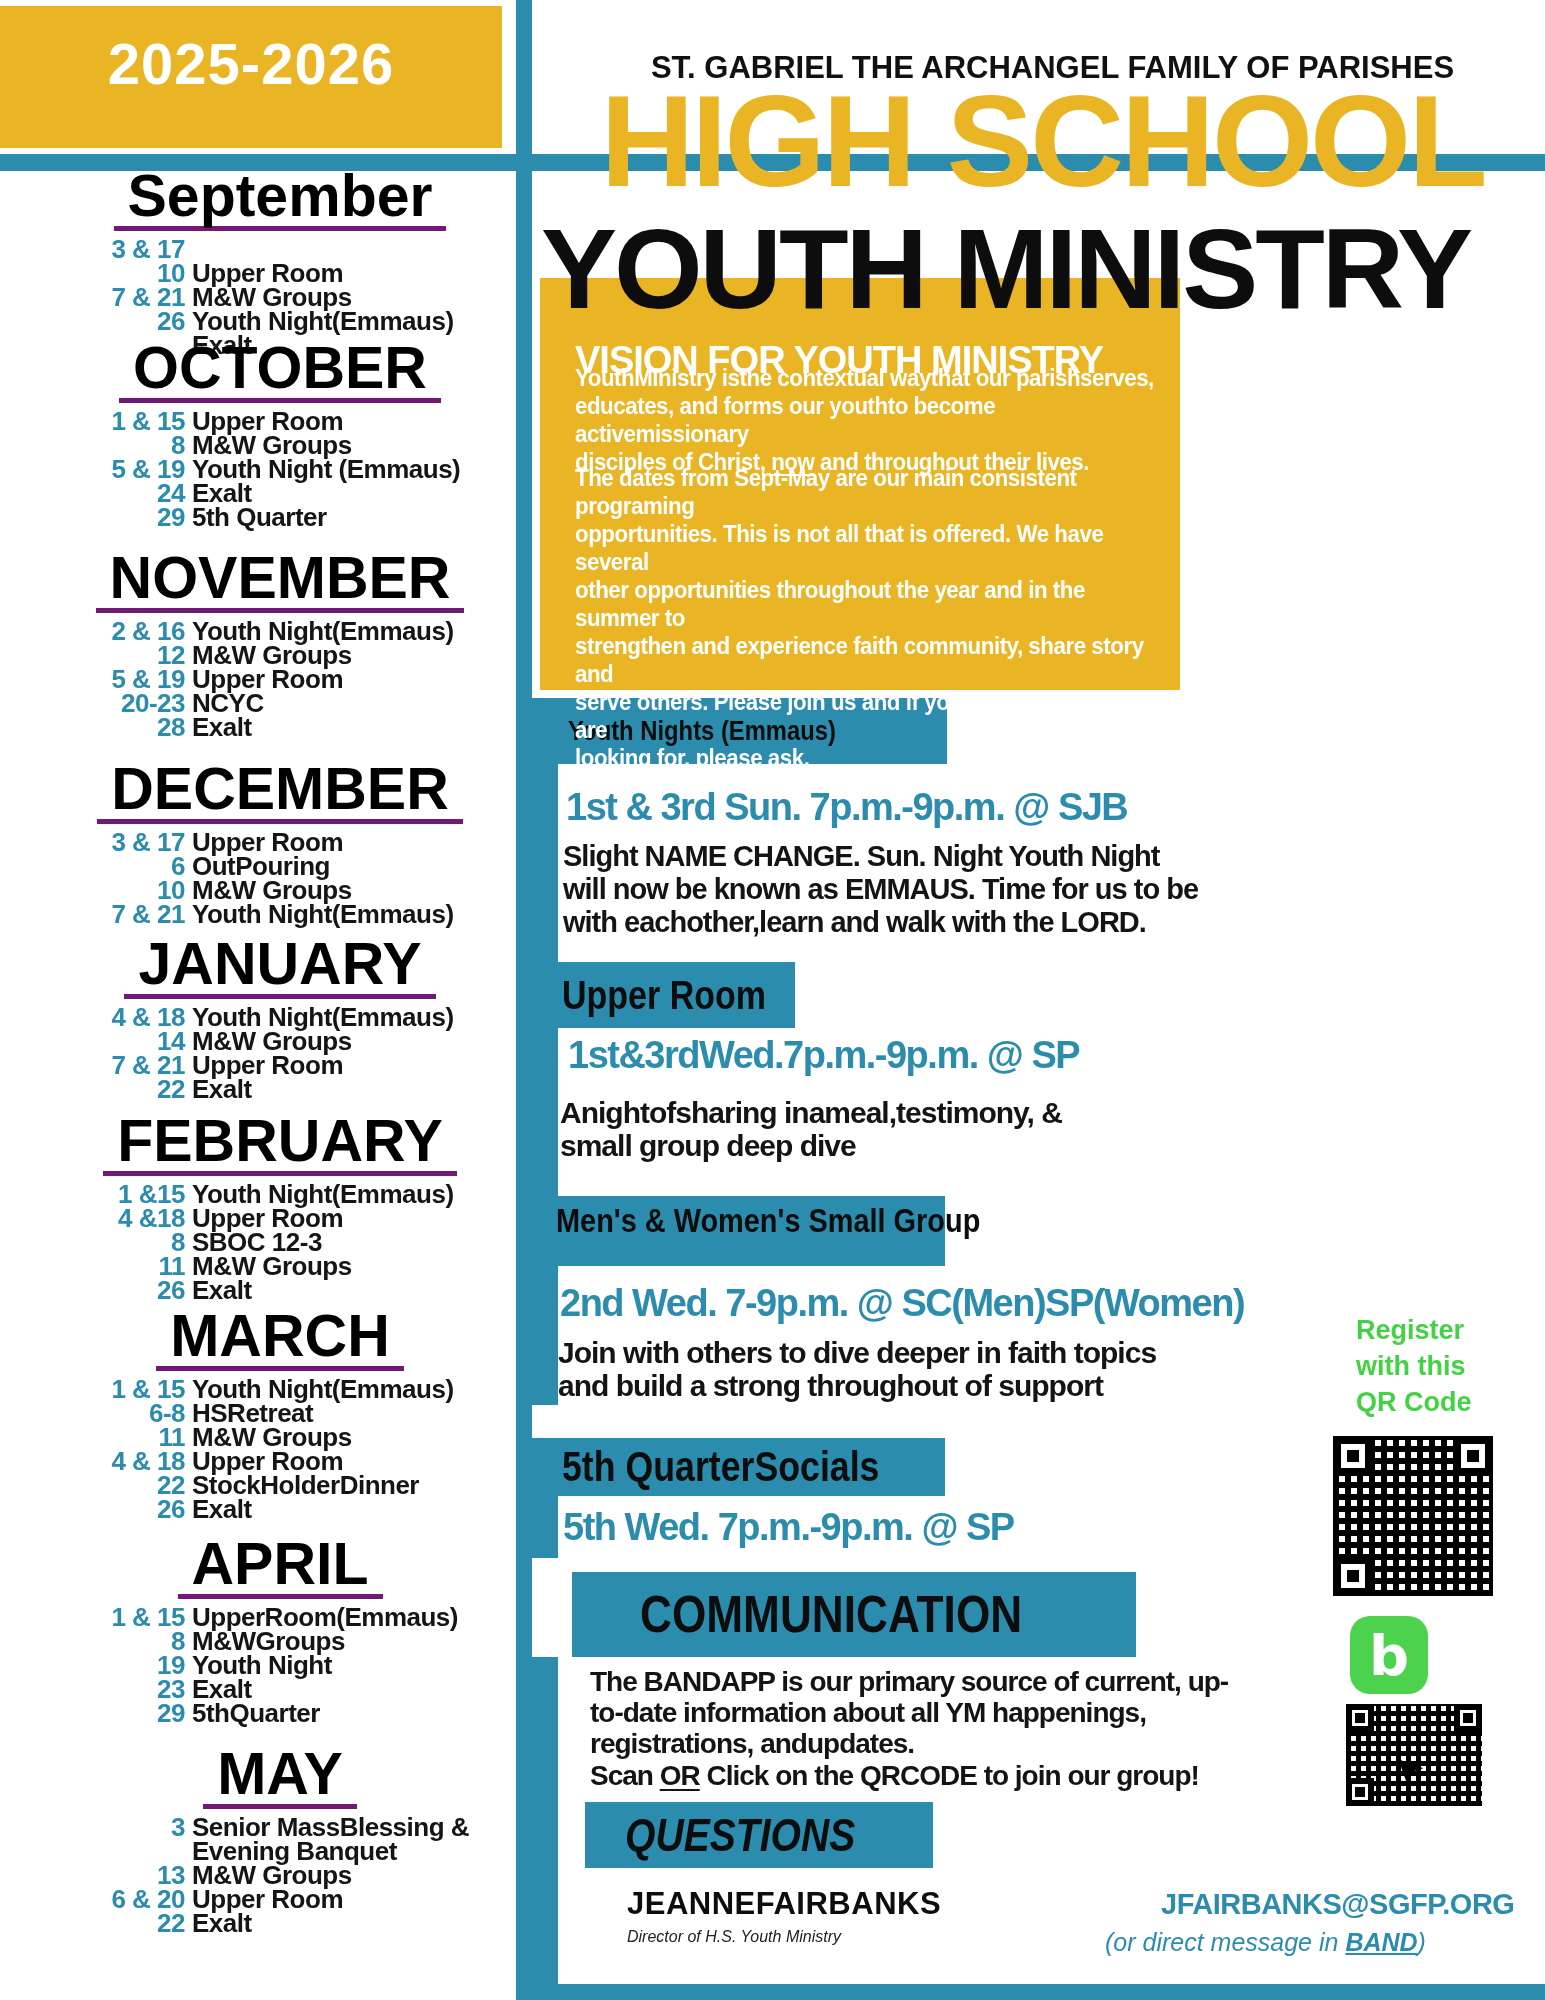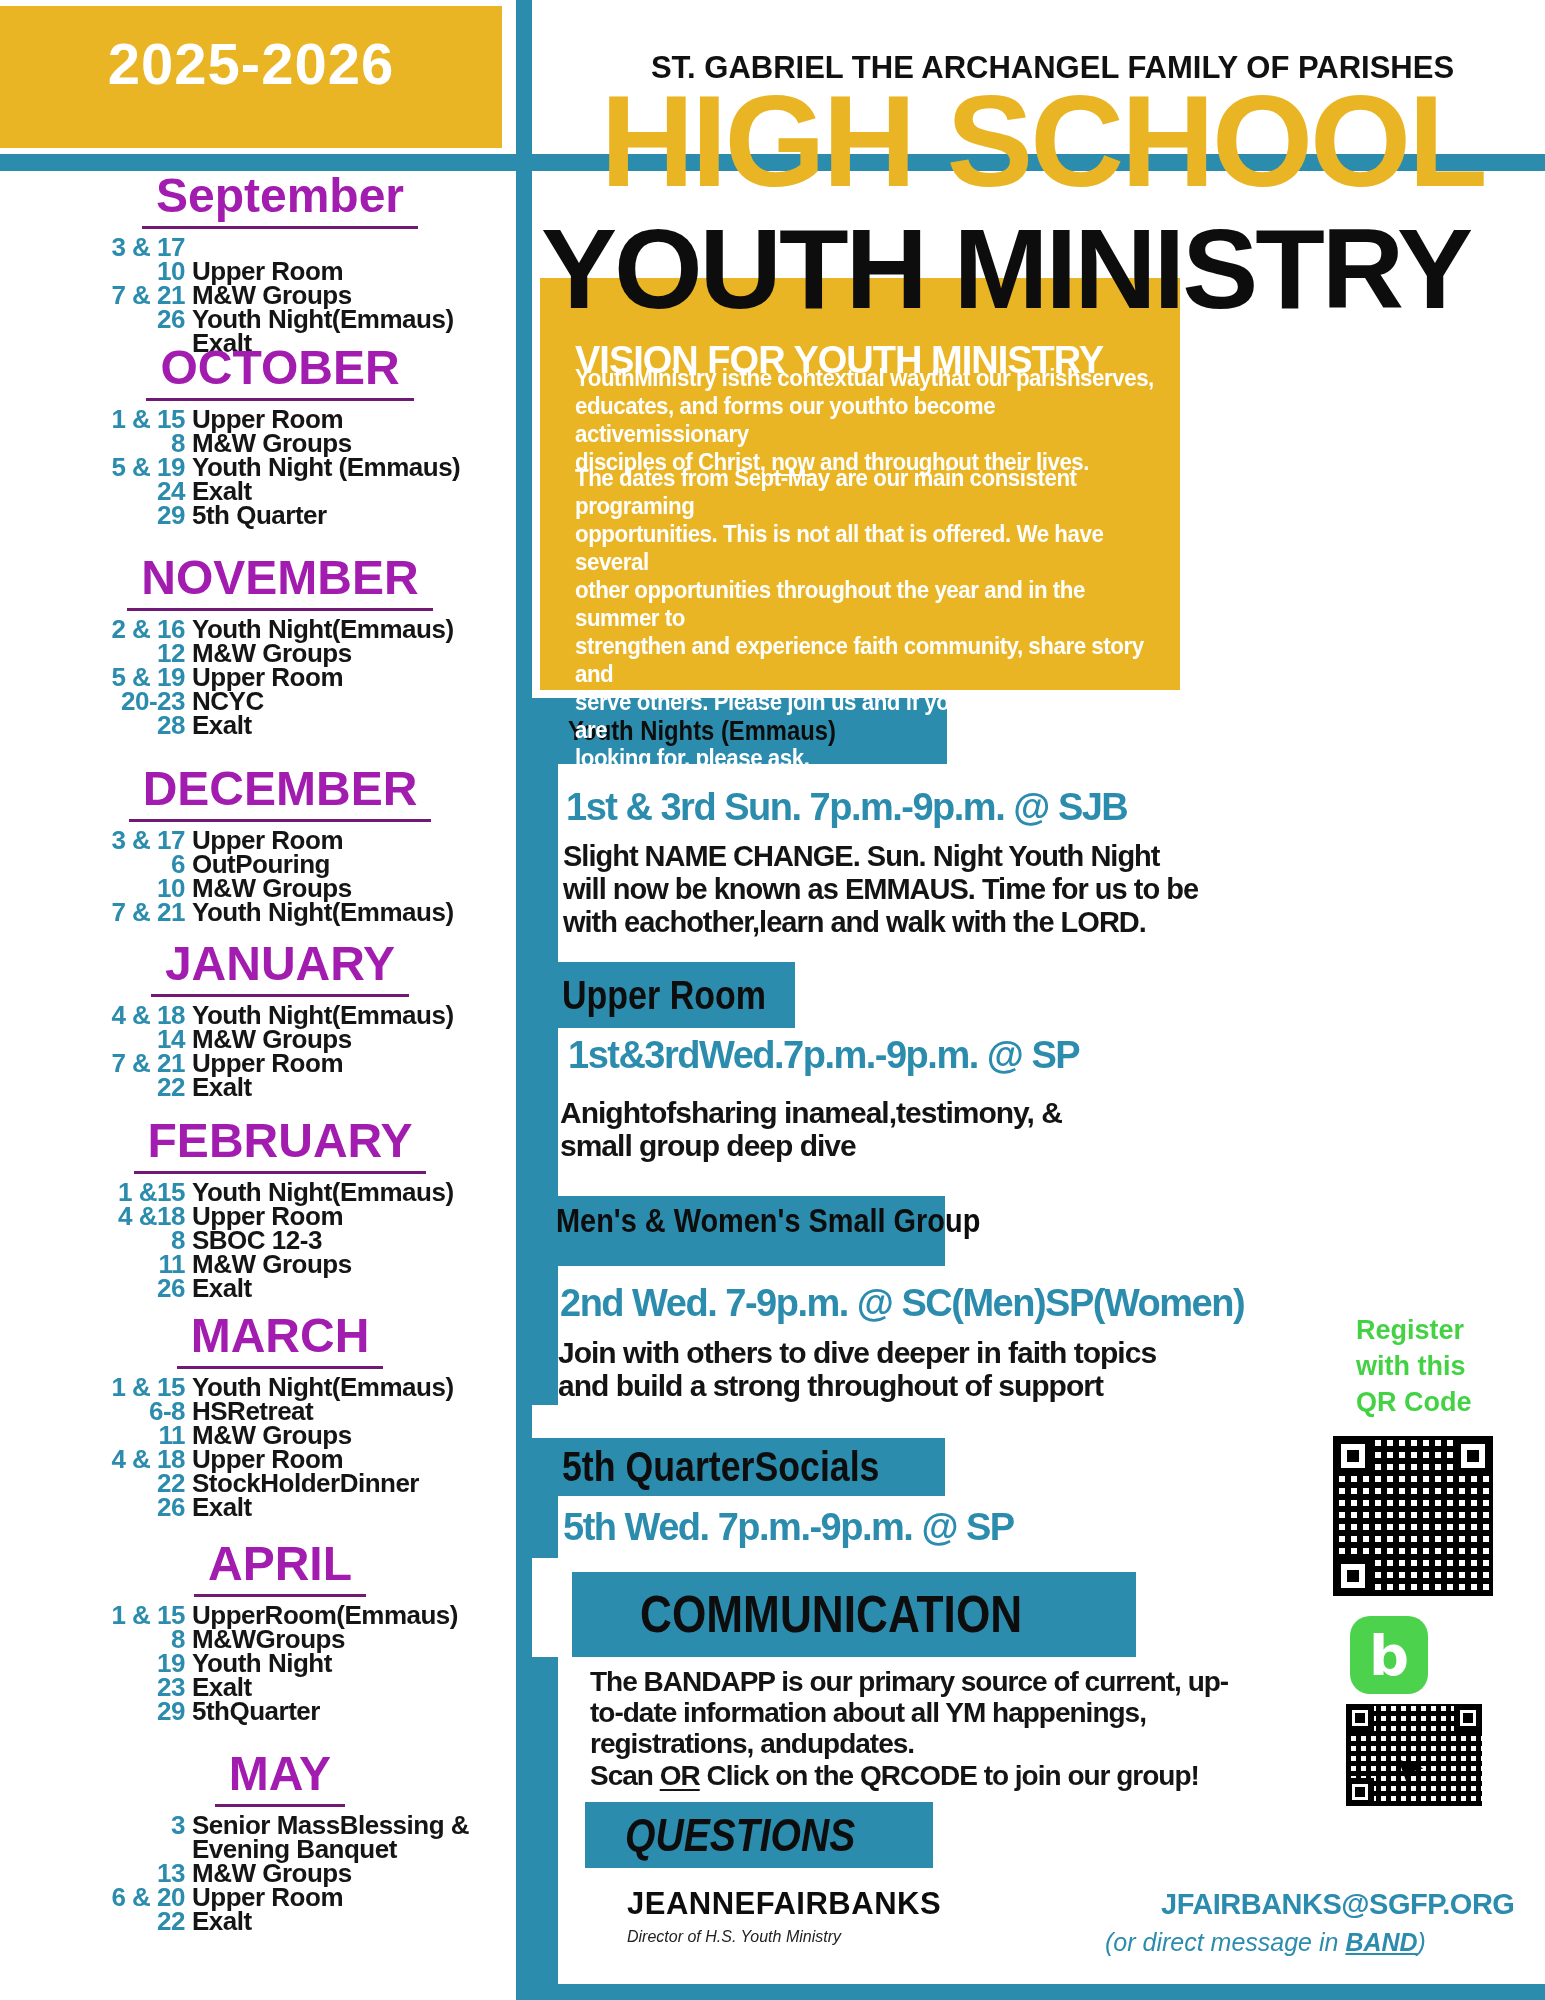--- a/index.html
+++ b/index.html
@@ -82,21 +82,21 @@
   .qr2 .qr-finder{width:28px;height:28px;border-width:6px;}
   .qr2 .qr-finder::after{inset:3px;}
   .f-tl{left:6px;top:6px;} .f-tr{right:6px;top:6px;} .f-bl{left:6px;bottom:6px;}
   .band-icon{left:1350px;top:1616px;width:78px;height:78px;border-radius:20px;background:#4cd24c;z-index:2;
     display:flex;align-items:center;justify-content:center;color:#fff;font-size:56px;font-weight:bold;font-family:"DejaVu Sans",sans-serif;}
   .cursor-glyph{left:1392px;top:1748px;font-size:36px;color:#000;z-index:3;transform:rotate(-135deg);}
 
   
   .calendar{left:0;top:0;width:517px;height:2000px;z-index:2;}
   .month{position:absolute;left:50px;width:460px;text-align:center;}
-  .month-name{display:inline-block;font-size:48px;font-weight:bold;color:#a21caf;line-height:52px;border-bottom:3px solid #701a75;padding:0 14px 4px;letter-spacing:0;white-space:nowrap;}
+  .month-name{display:inline-block;font-size:59px;font-weight:bold;color:#000000;line-height:52px;border-bottom:5px solid #701a75;padding:0 14px 4px;letter-spacing:0;white-space:nowrap;}
   .month-head-wrap{margin-bottom:6px;}
   .cal-row{display:flex;line-height:24px;font-size:26px;font-weight:bold;letter-spacing:-0.5px;text-align:left;}
   .cal-date{width:142px;flex:none;text-align:right;color:var(--teal);padding-right:7px;white-space:nowrap;}
   .cal-event{color:#151515;white-space:nowrap;}
 </style>
 </head>
 <body>
 
 <div class="page">
 

